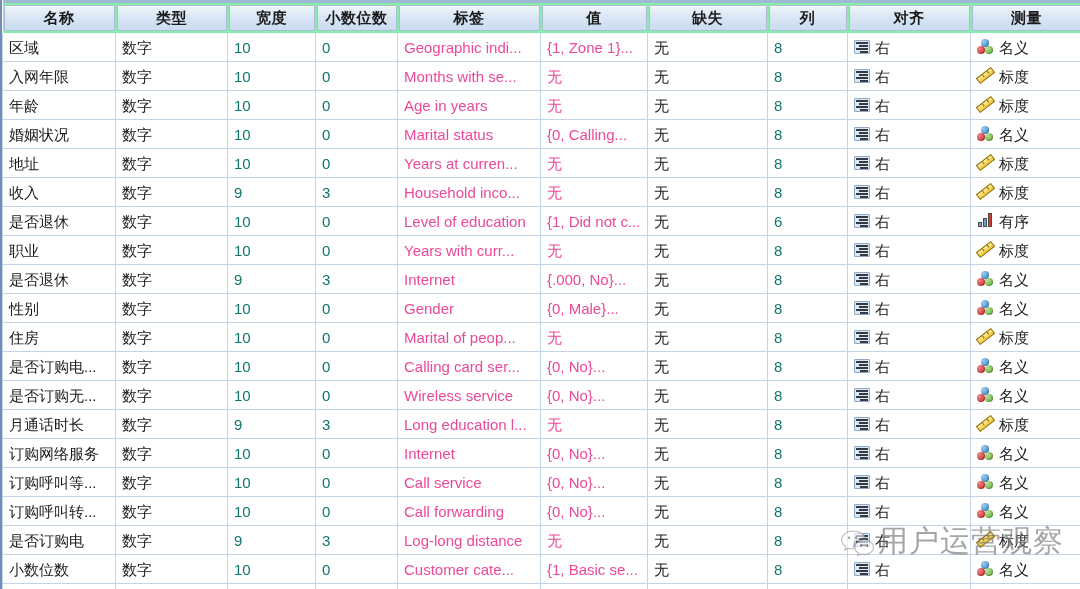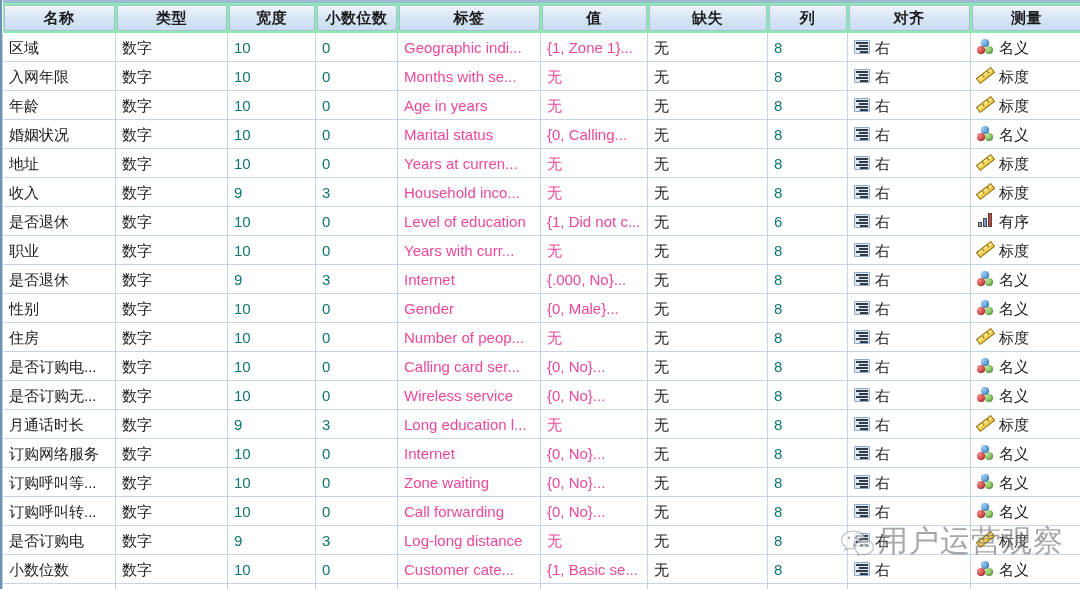--- a/index.html
+++ b/index.html
@@ -525,21 +525,21 @@
               </span>
               <span>名义</span>
             </span>
           </td>
         </tr>
         <tr>
           <td class="firstcol">住房</td>
           <td>数字</td>
           <td class="num">10</td>
           <td class="num">0</td>
-          <td class="lbl">Number of peop...</td>
+          <td class="lbl">Marital of peop...</td>
           <td class="lbl">无</td>
           <td>无</td>
           <td class="num">8</td>
           <td>
             <span class="cellflex">
               <span class="align-icon">
                 <i></i>
                 <i></i>
                 <i></i>
                 <i></i>
@@ -676,21 +676,21 @@
               </span>
               <span>名义</span>
             </span>
           </td>
         </tr>
         <tr>
           <td class="firstcol">订购呼叫等...</td>
           <td>数字</td>
           <td class="num">10</td>
           <td class="num">0</td>
-          <td class="lbl">Zone waiting</td>
+          <td class="lbl">Call service</td>
           <td class="lbl">{0, No}...</td>
           <td>无</td>
           <td class="num">8</td>
           <td>
             <span class="cellflex">
               <span class="align-icon">
                 <i></i>
                 <i></i>
                 <i></i>
                 <i></i>

